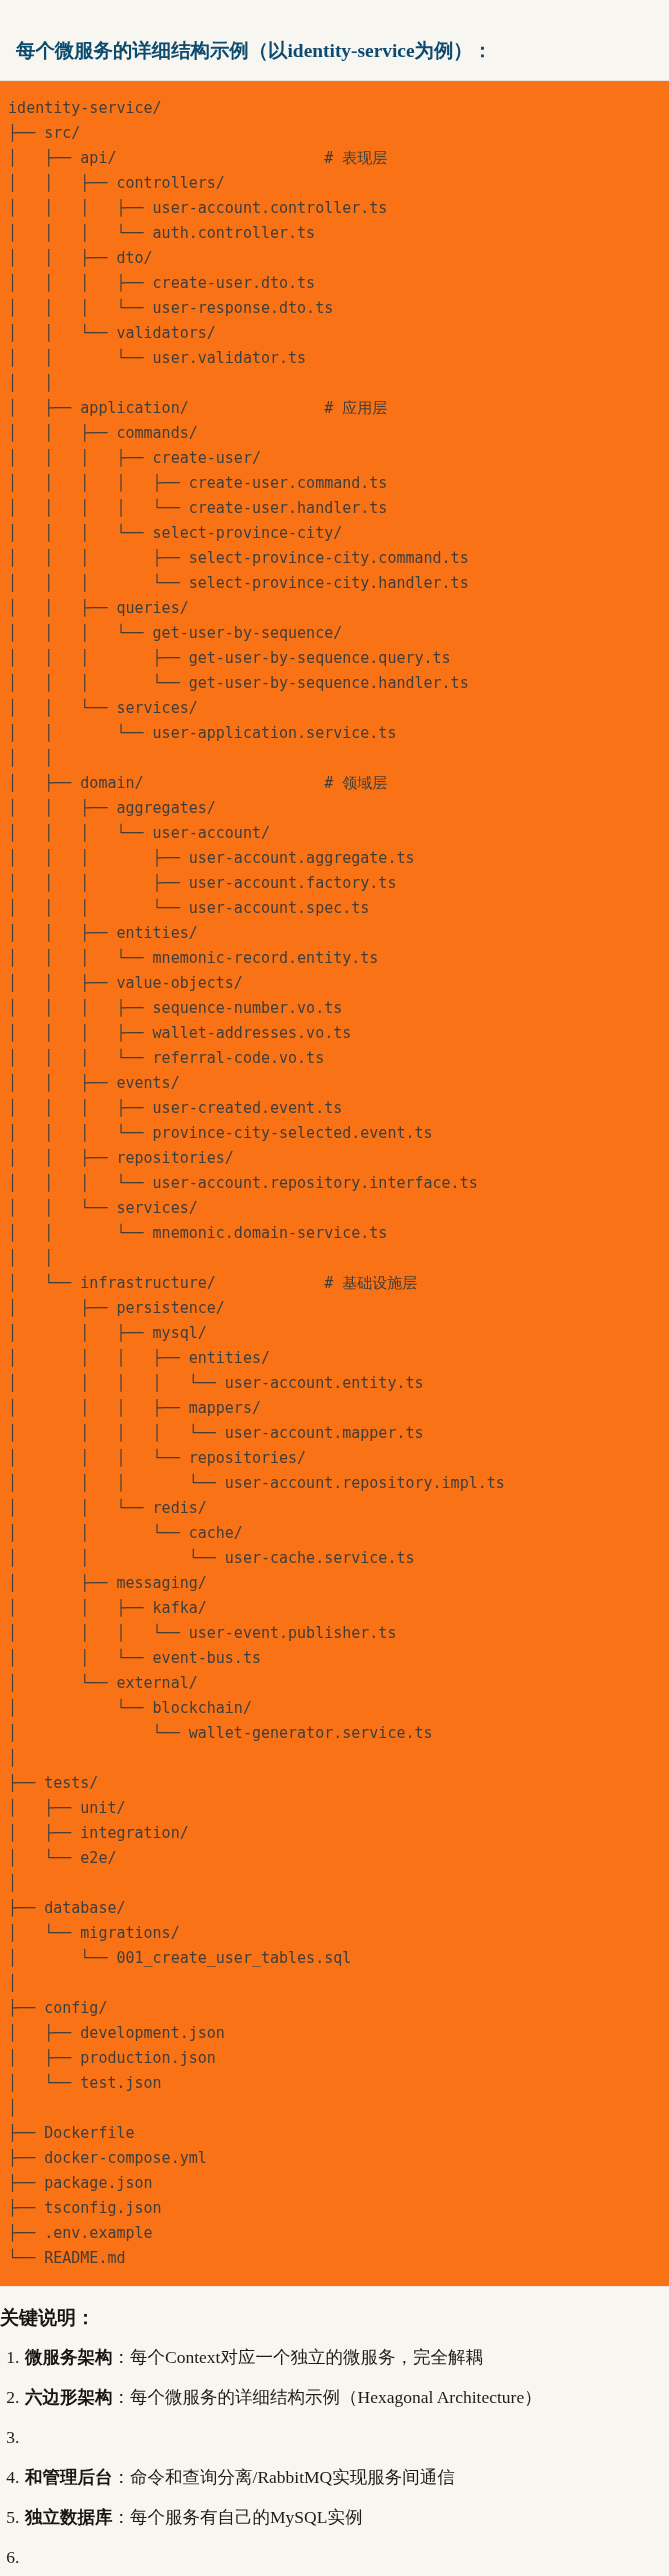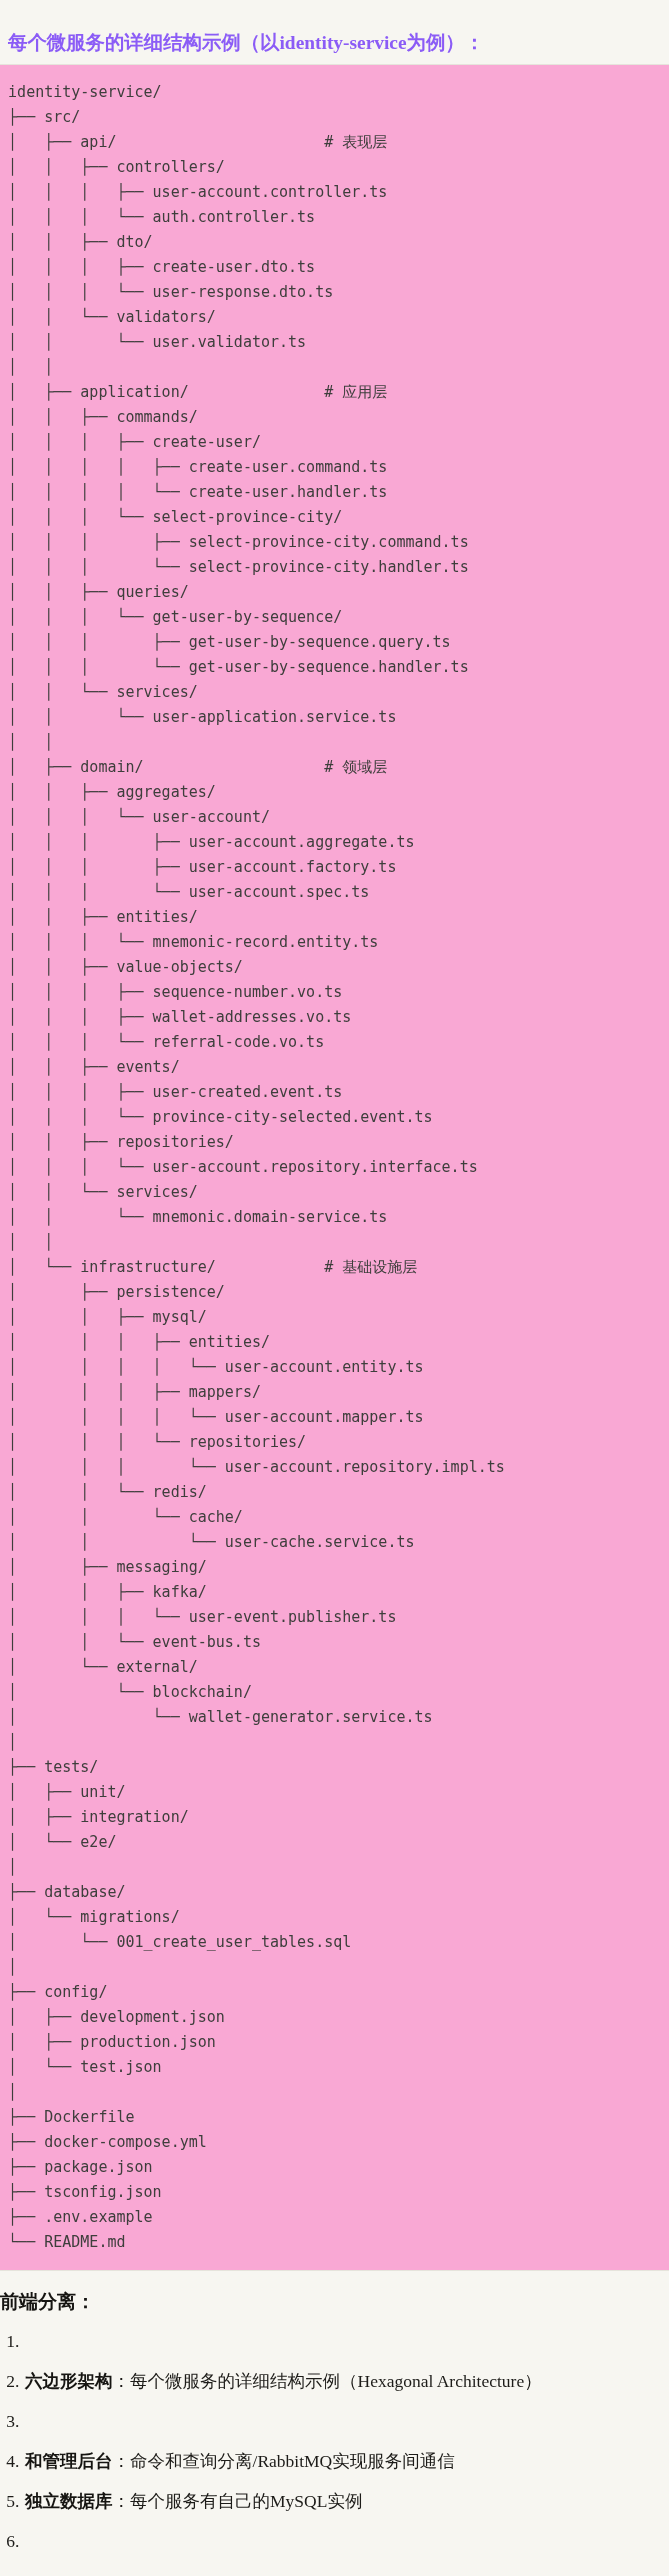--- a/index.html
+++ b/index.html
@@ -5,31 +5,31 @@
   html { background: #f7f6f1; }
   body {
     width: 669px;
     margin: 0;
     background: #f7f6f1;
     color: #1d1c19;
     font-family: "Liberation Serif", serif;
   }
   .doc { width: 669px; }
   h1.page-title {
-    margin: 8px;
+    margin: 16px;
     padding: 22px 10px 0 0;
     font-size: 19.4px;
     line-height: 26px;
     font-weight: 700;
-    color: #8b5cf6;
+    color: #0c4a6e;
     font-family: "Liberation Serif", serif;
   }
   .code-block {
     margin-top: 3px;
-    background: #f9a8d4;
+    background: #f97316;
     border-top: 0.6px solid #e6e4dc;
     border-bottom: 0.6px solid #e6e4dc;
   }
   .code-block pre {
     margin: 0;
     padding: 15px 10px 15px 8.1px;
     font-family: "DejaVu Sans Mono", monospace;
     font-size: 15px;
     line-height: 25px;
     color: #3e3e3c;
@@ -159,24 +159,25 @@
 │
 ├── Dockerfile
 ├── docker-compose.yml
 ├── package.json
 ├── tsconfig.json
 ├── .env.example
 └── README.md</pre>
   </div>
 
   <section class="notes">
-    <h2 class="notes-heading">前端分离：</h2>
+    <h2 class="notes-heading">关键说明：</h2>
 
     <div class="note-item">
       <span class="num">1.</span>
+      <span class="body"><strong>微服务架构</strong><span>：</span><span>每个Context对应一个独立的微服务，完全解耦</span></span>
     </div>
 
     <div class="note-item">
       <span class="num">2.</span>
       <span class="body"><strong>六边形架构</strong><span>：</span><span>每个微服务的详细结构示例（Hexagonal Architecture）</span></span>
     </div>
 
     <div class="note-item">
       <span class="num">3.</span>
     </div>

